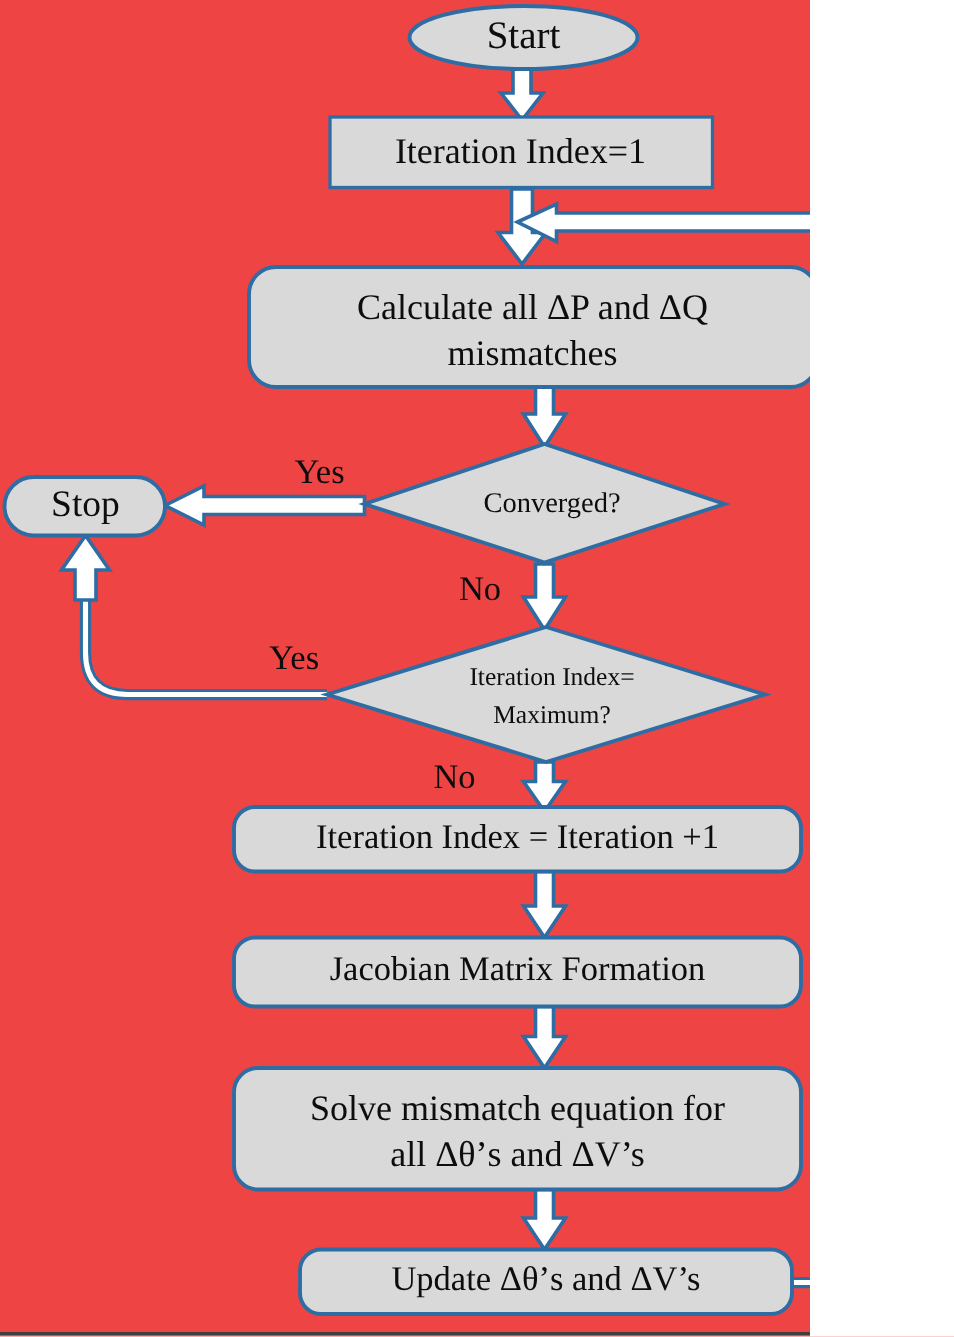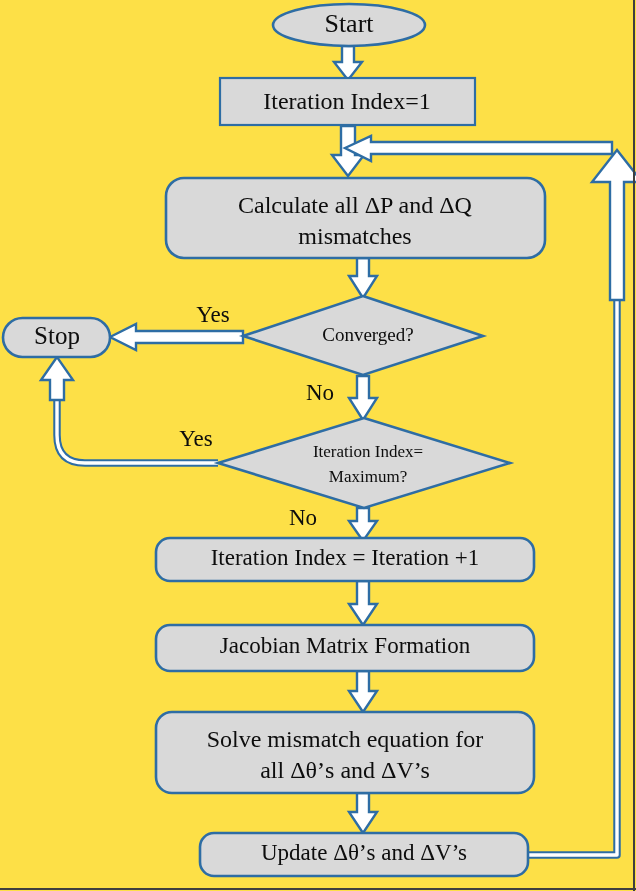--- a/index.html
+++ b/index.html
@@ -5,23 +5,23 @@
   html, body {
     margin: 0;
     padding: 0;
     background: #ffffff;
   }
   body {
     font-family: "Liberation Serif", serif;
   }
   #flowchart-root {
     position: relative;
-    width: 636px;
+    width: 540px;
     height: 891px;
-    background: #fde047;
+    background: #ef4444;
     overflow: hidden;
   }
   svg#flow-svg {
     display: block;
     width: 636px;
     height: 891px;
   }
   .node-shape {
     fill: #d9d9d9;
     stroke: #2e6da4;

